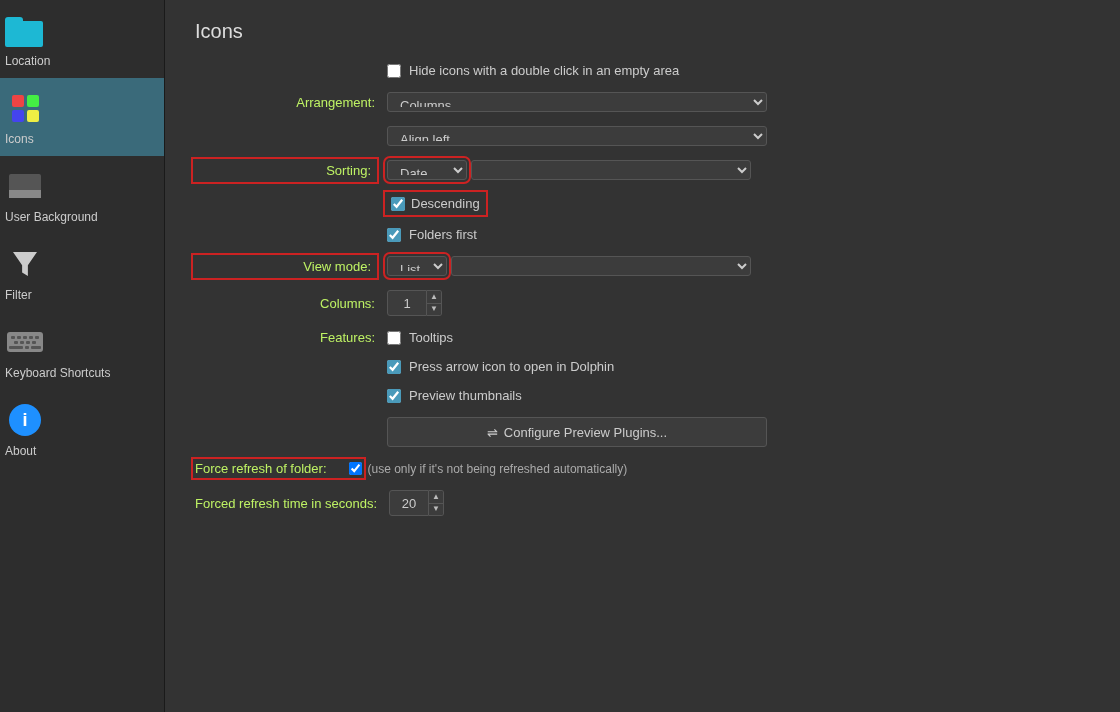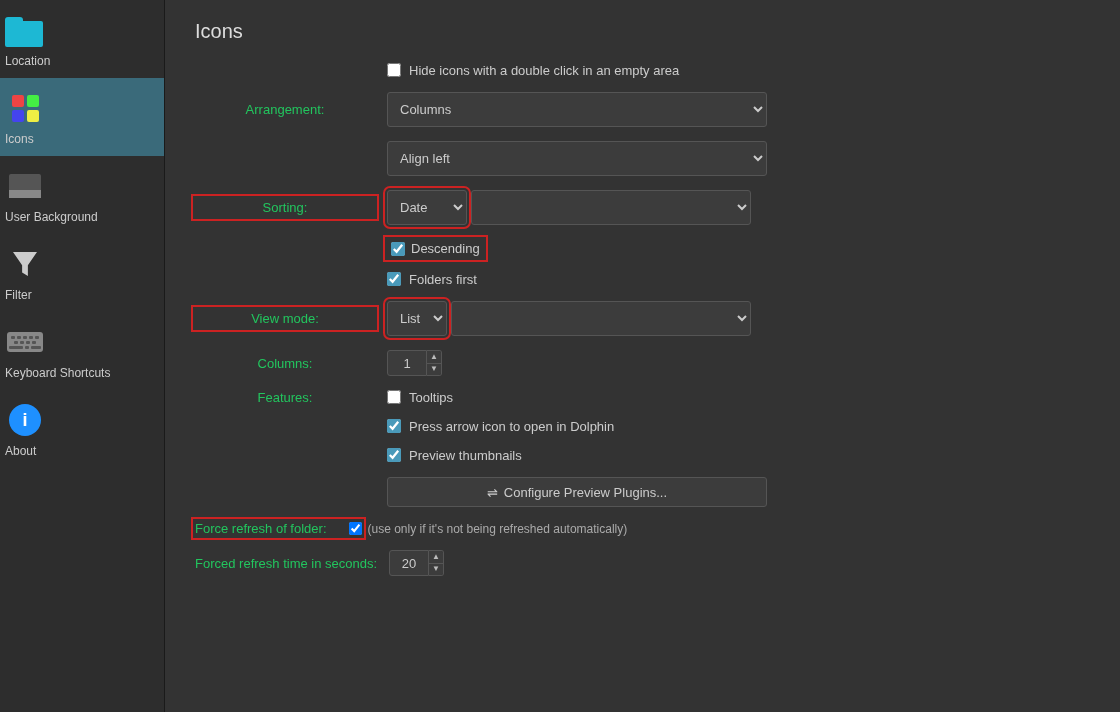--- a/index.html
+++ b/index.html
@@ -172,52 +172,52 @@
       gap: 14px;
     }
 
     
     .setting-row {
       display: flex;
       align-items: center;
     }
 
     .setting-label {
-      text-align: center;
-      color: #22c55e;
+      text-align: right;
+      color: #bef264;
       min-width: 180px;
       margin-right: 12px;
       flex-shrink: 0;
     }
 
     
     .checkbox-row {
       display: flex;
-      align-items: flex-start;
+      align-items: center;
       gap: 8px;
     }
     .checkbox-row input[type="checkbox"] {
       width: 14px;
       height: 14px;
       accent-color: #4a9aba;
       cursor: pointer;
     }
 
     
     select {
       background: #3c3c3c;
       color: #ccc;
       border: 1px solid #555;
       border-radius: 3px;
       padding: 4px 8px;
       font-size: 13px;
       cursor: pointer;
       appearance: auto;
       min-width: 380px;
-      height: 35px;
+      height: 20px;
     }
 
     
     .spinbox {
       display: flex;
       align-items: center;
     }
     .spinbox input {
       width: 40px;
       background: #3c3c3c;

